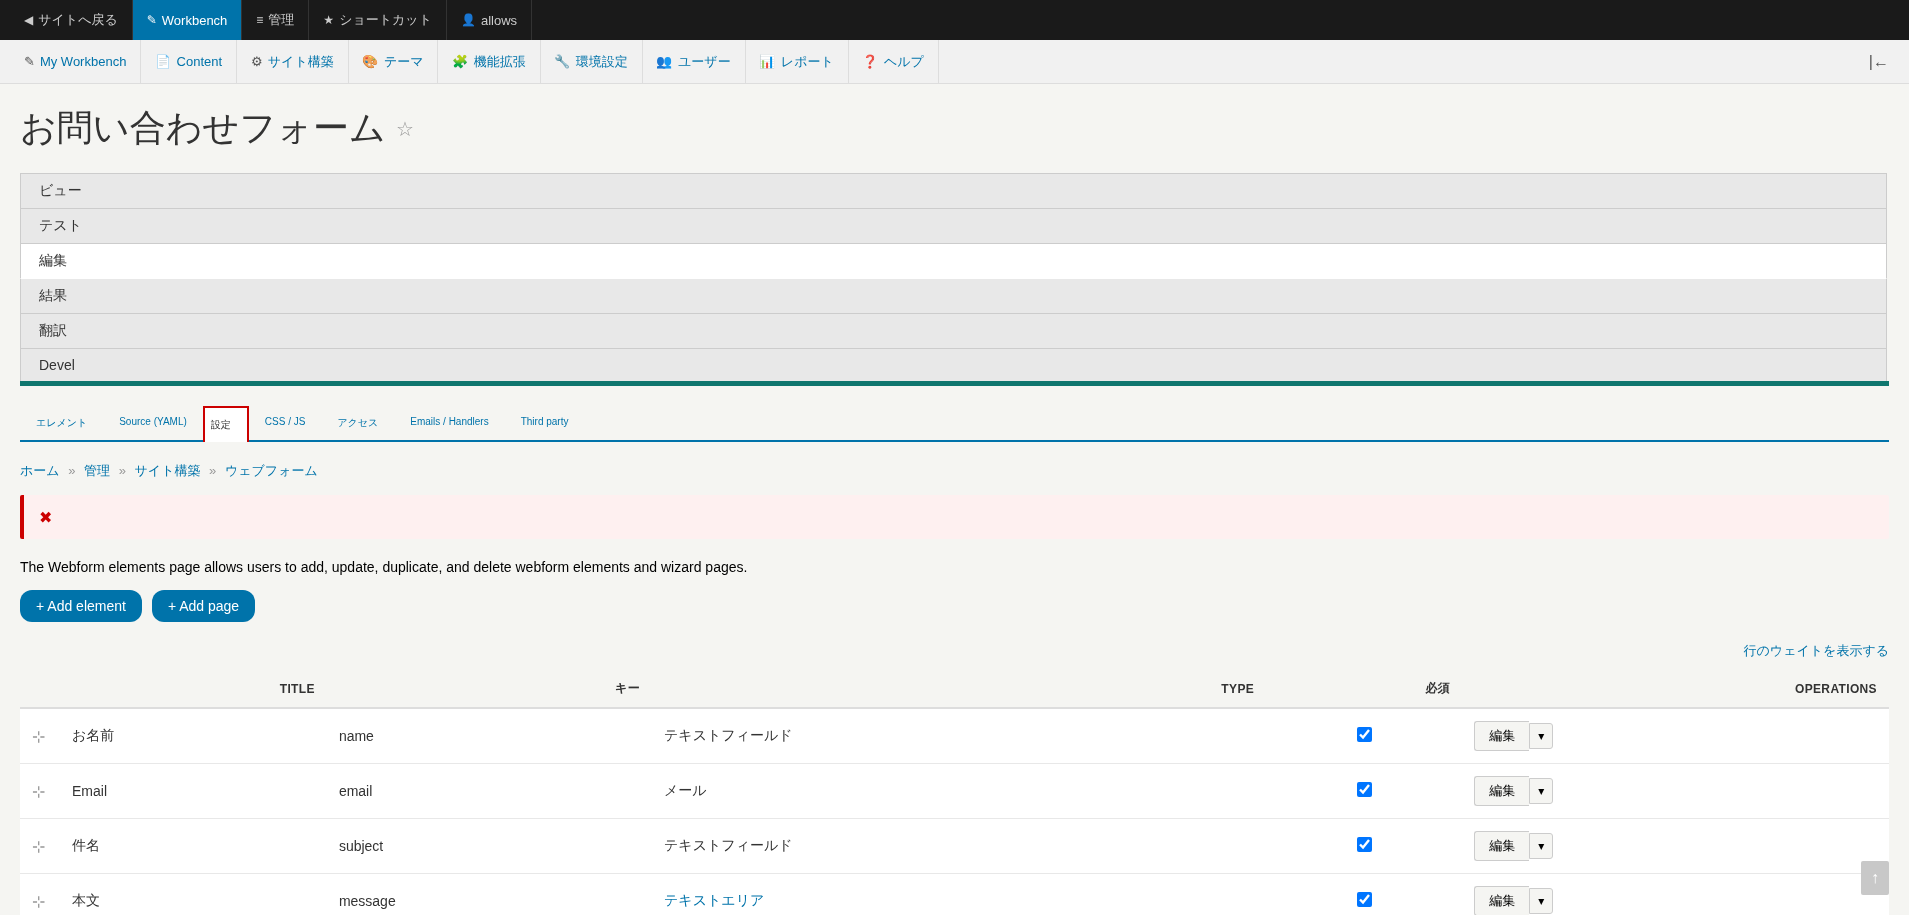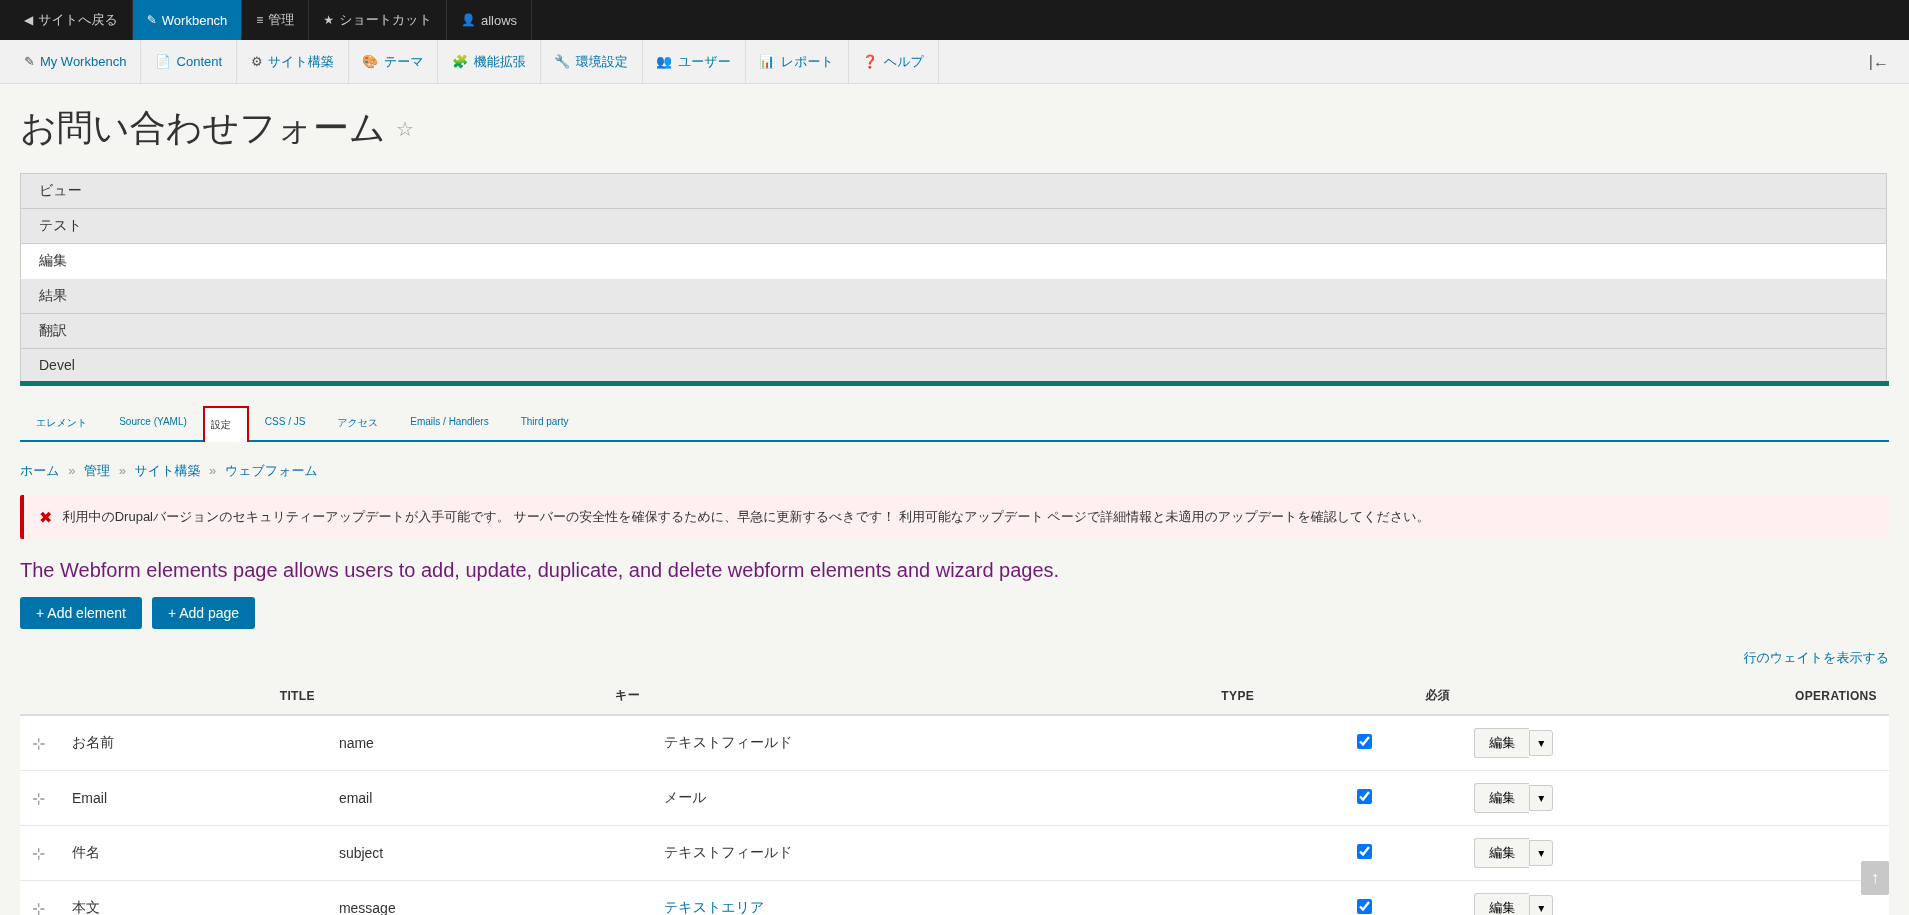--- a/index.html
+++ b/index.html
@@ -168,36 +168,36 @@
     }
     .alert-error .error-text {
       font-size: 13px;
       color: #333;
       line-height: 1.5;
     }
 
     
     .description-text {
       margin-bottom: 15px;
-      color: #701a75;
-      font-size: 20px;
+      color: #000000;
+      font-size: 14px;
     }
 
     
     .action-buttons {
       display: flex;
       gap: 10px;
       margin-bottom: 20px;
     }
     .btn-primary {
       background: #0073aa;
       color: #fff;
       border: none;
       padding: 8px 16px;
-      border-radius: 3px;
+      border-radius: 12px;
       cursor: pointer;
       font-size: 14px;
     }
 
     
     .show-weights {
       text-align: right;
       margin-bottom: 10px;
     }
     .show-weights a {
@@ -390,21 +390,20 @@
     <span class="sep"> » </span>
     <a href="#">管理</a>
     <span class="sep"> » </span>
     <a href="#">サイト構築</a>
     <span class="sep"> » </span>
     <a href="#">ウェブフォーム</a>
   </div>
 
   <div class="alert-error">
     <span class="error-icon">✖</span>
-    <span class="error-text">利用中のDrupalバージョンのセキュリティーアップデートが入手可能です。 サーバーの安全性を確保するために、早急に更新するべきです！ 利用可能なアップデート ページで詳細情報と未適用のアップデートを確認してください。</span>
   </div>
 
   <p class="description-text">The Webform elements page allows users to add, update, duplicate, and delete webform elements and wizard pages.</p>
 
   <div class="action-buttons">
     <button class="btn-primary">+ Add element</button>
     <button class="btn-primary">+ Add page</button>
   </div>
 
   <div class="show-weights">

